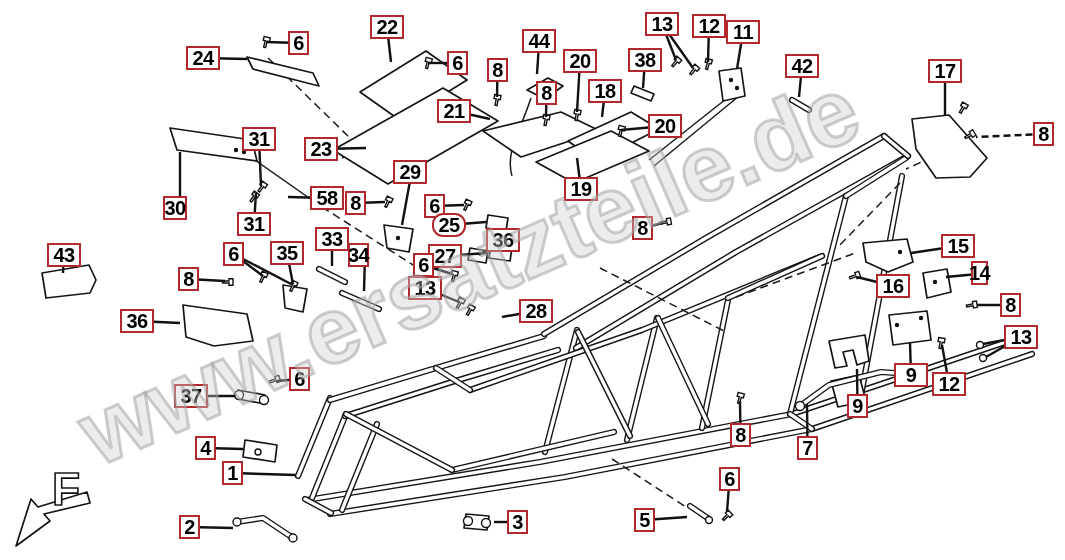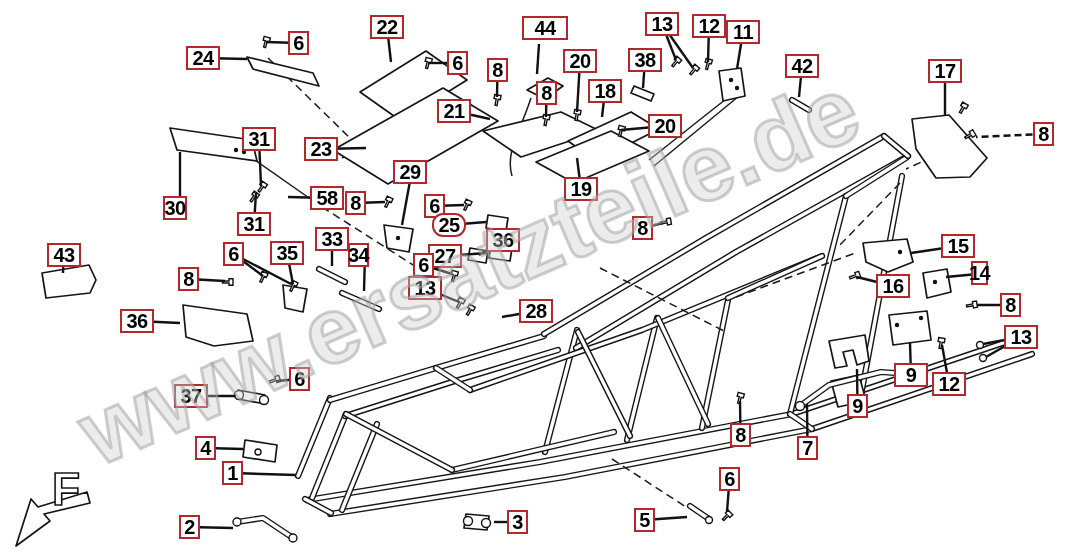--- a/index.html
+++ b/index.html
@@ -283,21 +283,21 @@
       <path class="part" d="M16,546 L50,521 L44,514 L90,503 L87,492 L38,507 L31,499 Z"></path>
       <text class="fletter" x="52" y="505">F</text>
     </g>
   </svg>
 
   <div id="callouts">
       <div class="callout" style="left: 186px; top: 46px; width: 34px;">24</div>
       <div class="callout" style="left: 288px; top: 31px; width: 21px;">6</div>
       <div class="callout" style="left: 370px; top: 15px; width: 34px;">22</div>
       <div class="callout" style="left: 447px; top: 51px; width: 21px;">6</div>
-      <div class="callout" style="left: 522px; top: 16px; width: 46px;">44</div>
+      <div class="callout" style="left: 522px; top: 29px; width: 34px;">44</div>
       <div class="callout" style="left: 563px; top: 49px; width: 34px;">20</div>
       <div class="callout" style="left: 487px; top: 58px; width: 21px;">8</div>
       <div class="callout" style="left: 536px; top: 81px; width: 21px;">8</div>
       <div class="callout" style="left: 588px; top: 79px; width: 34px;">18</div>
       <div class="callout" style="left: 645px; top: 12px; width: 34px;">13</div>
       <div class="callout" style="left: 692px; top: 14px; width: 34px;">12</div>
       <div class="callout" style="left: 726px; top: 20px; width: 34px;">11</div>
       <div class="callout" style="left: 628px; top: 48px; width: 34px;">38</div>
       <div class="callout" style="left: 648px; top: 114px; width: 34px;">20</div>
       <div class="callout" style="left: 437px; top: 99px; width: 34px;">21</div>

